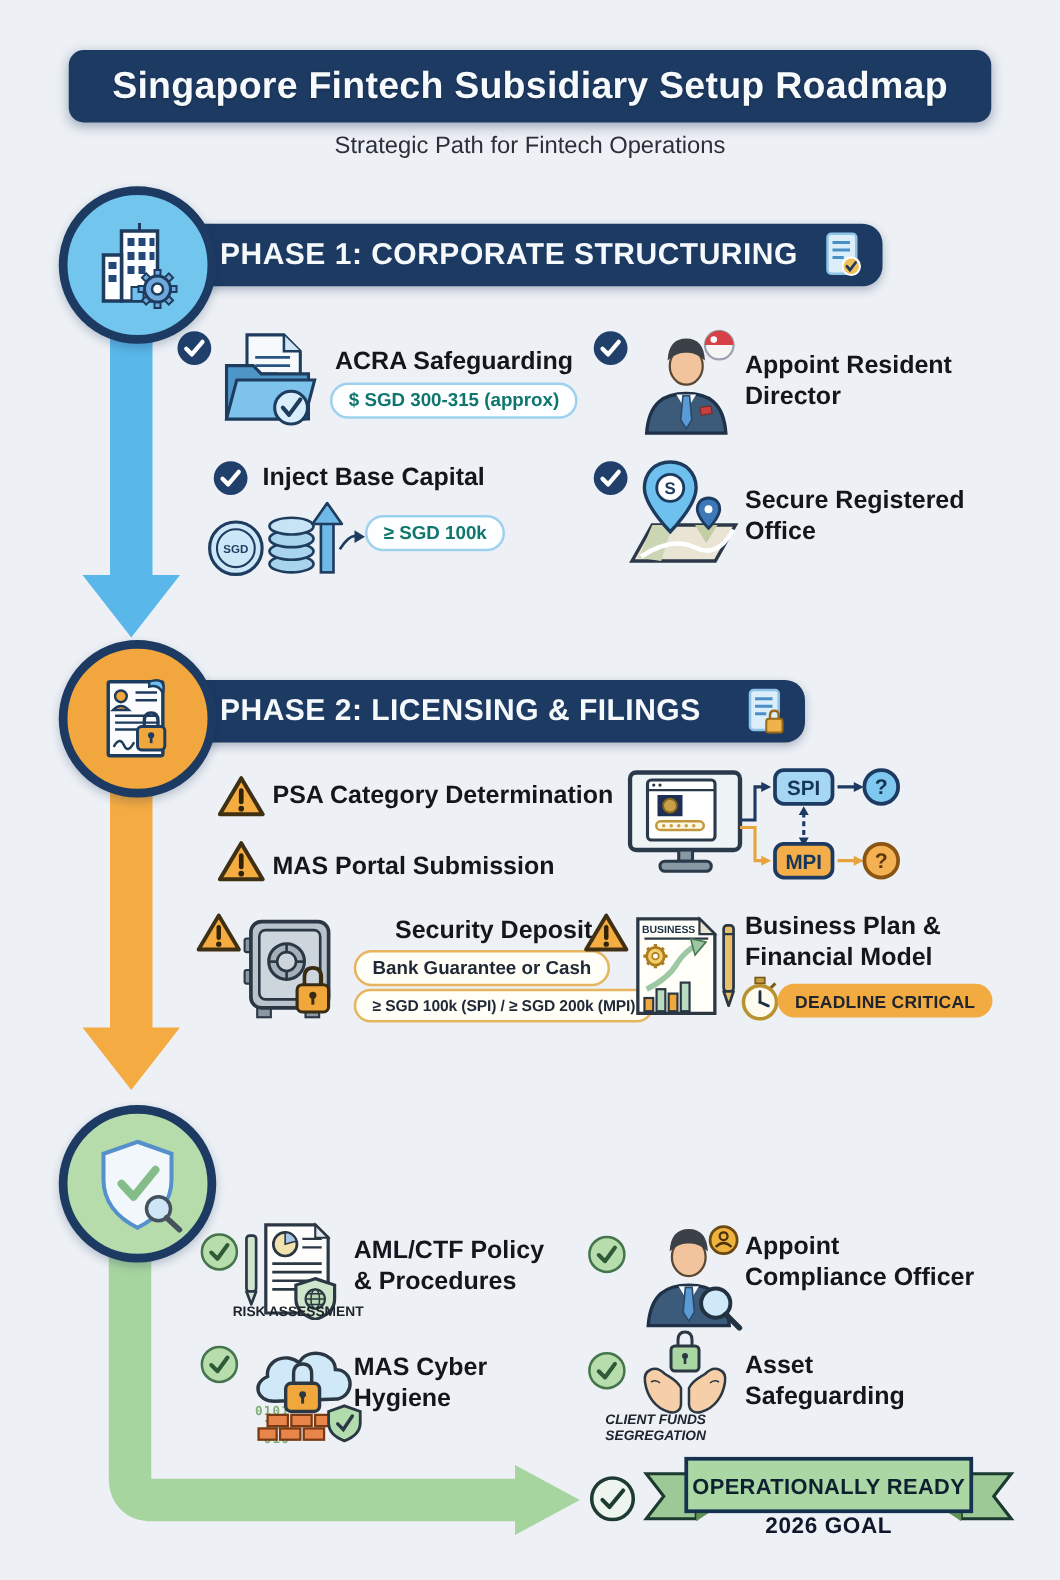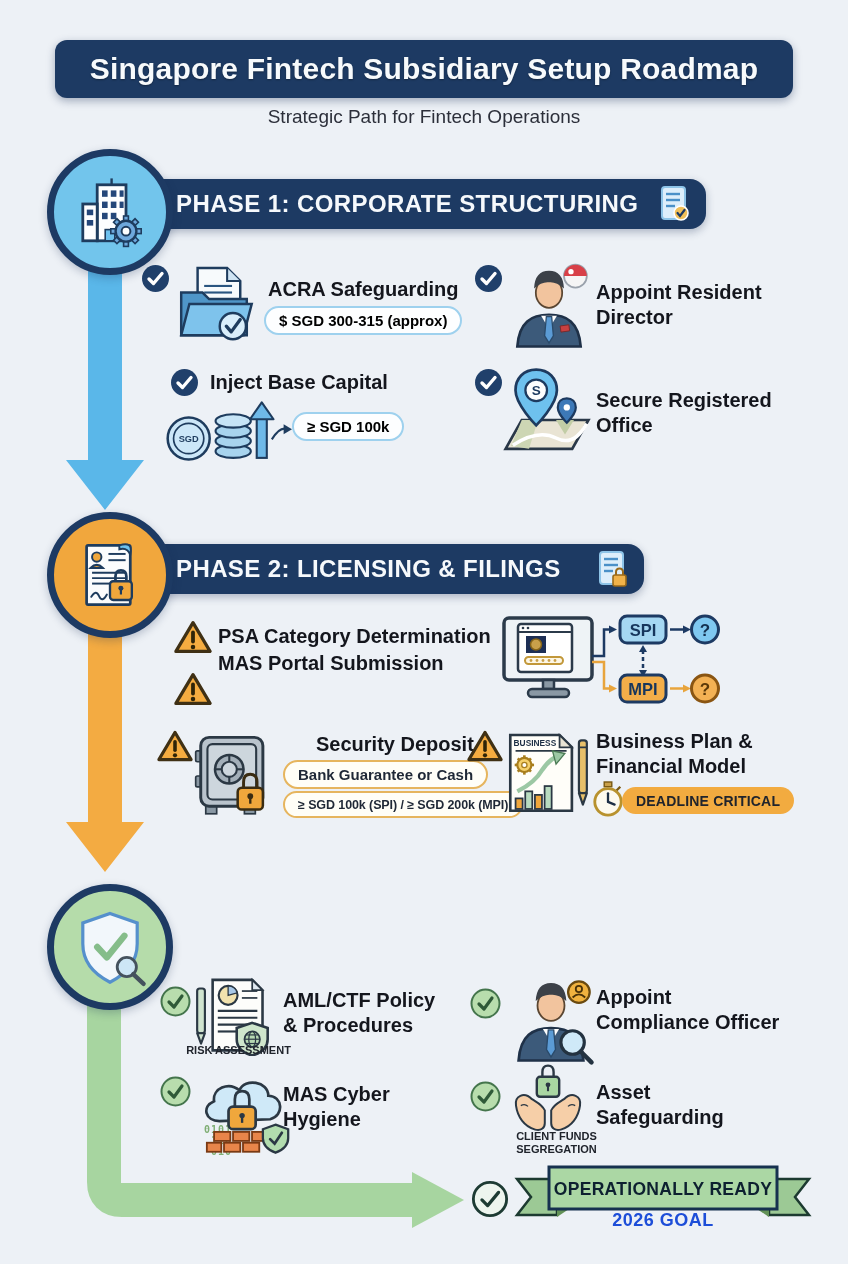--- a/index.html
+++ b/index.html
@@ -12,29 +12,29 @@
   .phase-banner{height:50px;background:#1d3a63;border-radius:10px 16px 16px 10px;display:flex;align-items:center;
     padding-left:34px;box-shadow:0 3px 8px rgba(20,40,80,.30);z-index:1;}
   .phase-banner .ptxt{color:#f6f9fc;font-size:24px;font-weight:700;letter-spacing:.4px;}
   .phase-banner .bicon{margin-left:auto;margin-right:16px;}
   .phase-circle{width:112px;height:112px;border-radius:50%;border:7px solid #1d3a63;display:flex;align-items:center;
     justify-content:center;z-index:2;box-shadow:0 3px 8px rgba(20,40,80,.25);}
   .c-blue{background:#72c5ec;} .c-orange{background:#f1a73d;} .c-green{background:#b5dcaa;}
   .item-label{font-size:20px;font-weight:700;color:#14161d;line-height:25px;white-space:pre-line;}
   .pill{height:29px;border-radius:15px;display:inline-flex;align-items:center;padding:0 13px;
     font-weight:700;background:#fdfeff;box-sizing:border-box;}
-  .pill-blue{border:2px solid #9ed1ee;color:#000000;font-size:15px;}
+  .pill-blue{border:2px solid #9ed1ee;color:#0f766e;font-size:15px;}
   .pill-orange{border:2px solid #e6b55e;color:#1f2836;font-size:15px;background:#fffef7;}
   .pill-orange.small{font-size:12.5px;height:27px;letter-spacing:-.1px;}
   .badge-solid{height:27px;border-radius:14px;background:#f2ab40;color:#20242c;display:inline-flex;
     align-items:center;padding:0 14px;font-size:14px;font-weight:800;letter-spacing:.2px;}
   .caption{font-size:11px;font-weight:800;color:#20242c;line-height:13px;text-align:center;white-space:pre-line;}
   .binary{font-family:"DejaVu Sans Mono",monospace;font-size:10px;font-weight:700;color:#7fae74;
     line-height:11px;letter-spacing:1px;white-space:pre-line;}
-  .ribbon-goal{width:300px;text-align:center;font-size:18px;font-weight:800;color:#1d4ed8;letter-spacing:.5px;}
+  .ribbon-goal{width:300px;text-align:center;font-size:18px;font-weight:800;color:#0f172a;letter-spacing:.5px;}
   svg text{font-family:"Liberation Sans",sans-serif;font-weight:800;}
 </style>
 </head>
 <body>
 
 <div class="canvas">
 
   <div class="abs subtitle">Strategic Path for Fintech Operations</div>
   <div class="abs title-banner">
     <span>Singapore Fintech Subsidiary Setup Roadmap</span>
@@ -213,21 +213,21 @@
     </svg>
     <div class="abs item-label" style="left:218px;top:624px;">PSA Category Determination</div>
   </div>
 
   <div>
     <svg class="abs" style="left:173px;top:671px;" width="40" height="36" viewBox="0 0 44 40">
       <path d="M22 4 L41 36 H3 Z" fill="#f5ac40" stroke="#3f3014" stroke-width="3.6" stroke-linejoin="round"></path>
       <line x1="22" y1="15" x2="22" y2="25" stroke="#2f2408" stroke-width="4.2" stroke-linecap="round"></line>
       <circle cx="22" cy="31" r="2.5" fill="#2f2408"></circle>
     </svg>
-    <div class="abs item-label" style="left:218px;top:651px;">MAS Portal Submission</div>
+    <div class="abs item-label" style="left:218px;top:681px;">MAS Portal Submission</div>
   </div>
 
   <svg class="abs" style="left:502px;top:612px;" width="225" height="105" viewBox="0 0 225 105">
     <g>
       <rect x="2" y="6" width="88" height="62" rx="5" fill="#eef3f6" stroke="#2b3a4a" stroke-width="3.5"></rect>
       <rect x="16" y="12" width="54" height="48" rx="3" fill="#fff" stroke="#2b3a4a" stroke-width="2.5"></rect>
       <line x1="16" y1="20" x2="70" y2="20" stroke="#2b3a4a" stroke-width="1.8"></line>
       <circle cx="21" cy="16" r="1.3" fill="#2b3a4a"></circle>
         <circle cx="26" cy="16" r="1.3" fill="#2b3a4a"></circle>
       <rect x="24" y="24" width="20" height="17" fill="#1d2f55"></rect>
@@ -427,21 +427,21 @@
     <svg class="abs" style="left:508px;top:1064px;" width="80" height="72" viewBox="0 0 100 90">
       <path d="M43 16 V10 Q43 2 50 2 Q57 2 57 10 V16" stroke="#2b3844" stroke-width="3" fill="none"></path>
       <rect x="36" y="16" width="28" height="25" rx="4" fill="#a9d6a2" stroke="#2b3844" stroke-width="3"></rect>
       <circle cx="50" cy="26" r="3" fill="#2b3844"></circle>
         <rect x="48.7" y="27" width="2.6" height="7" fill="#2b3844"></rect>
       <path d="M30 44 C20 34 8 40 10 52 C12 66 20 78 34 82 C41 84 46 80 46 74 L46 58 C42 50 36 48 30 44 Z" fill="#f6cfa8" stroke="#2b3844" stroke-width="2.5"></path>
       <path d="M70 44 C80 34 92 40 90 52 C88 66 80 78 66 82 C59 84 54 80 54 74 L54 58 C58 50 64 48 70 44 Z" fill="#f6cfa8" stroke="#2b3844" stroke-width="2.5"></path>
       <path d="M16 52 Q21 49 25 53" fill="none" stroke="#2b3844" stroke-width="1.6"></path>
       <path d="M84 52 Q79 49 75 53" fill="none" stroke="#2b3844" stroke-width="1.6"></path>
     </svg>
-    <div class="abs caption" style="left:504px;top:1130px;width:105px;">CLIENT FUNDS
+    <div class="abs caption" style="left:472px;top:1130px;width:105px;font-style:italic;">CLIENT FUNDS
 SEGREGATION</div>
     <div class="abs item-label" style="left:596px;top:1080px;width:180px;">Asset
 Safeguarding</div>
   </div>
 
   <div>
     <svg class="abs" style="left:471px;top:1180px;" width="38" height="38" viewBox="0 0 40 40">
       <circle cx="20" cy="20" r="17.5" fill="#edf5ee" stroke="#1d3b33" stroke-width="3"></circle>
       <path d="M11.5 21 L17.5 27 L29 13" stroke="#1d3b33" stroke-width="3.4" fill="none" stroke-linecap="round" stroke-linejoin="round"></path>
     </svg>

